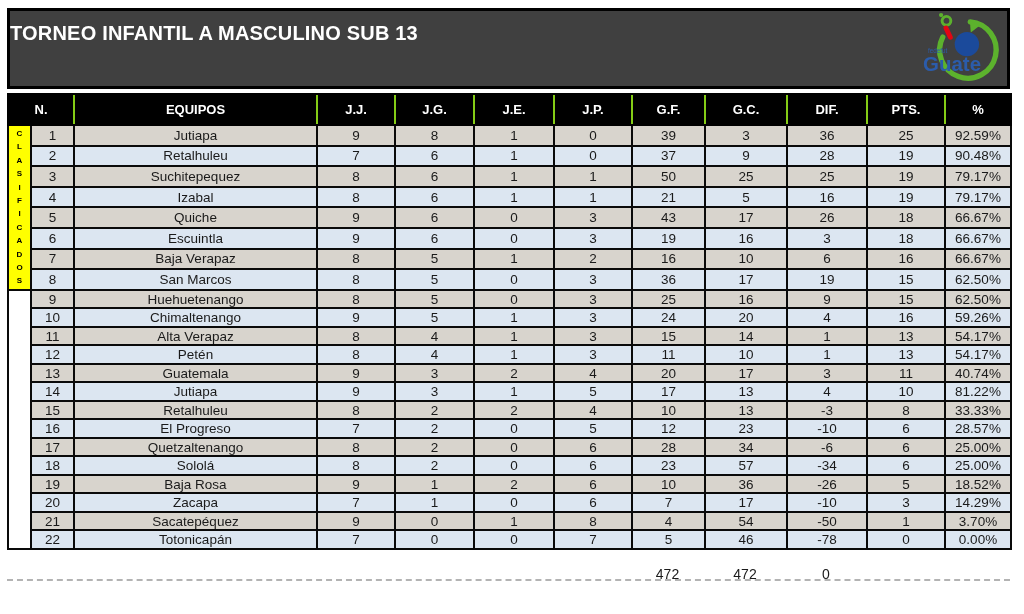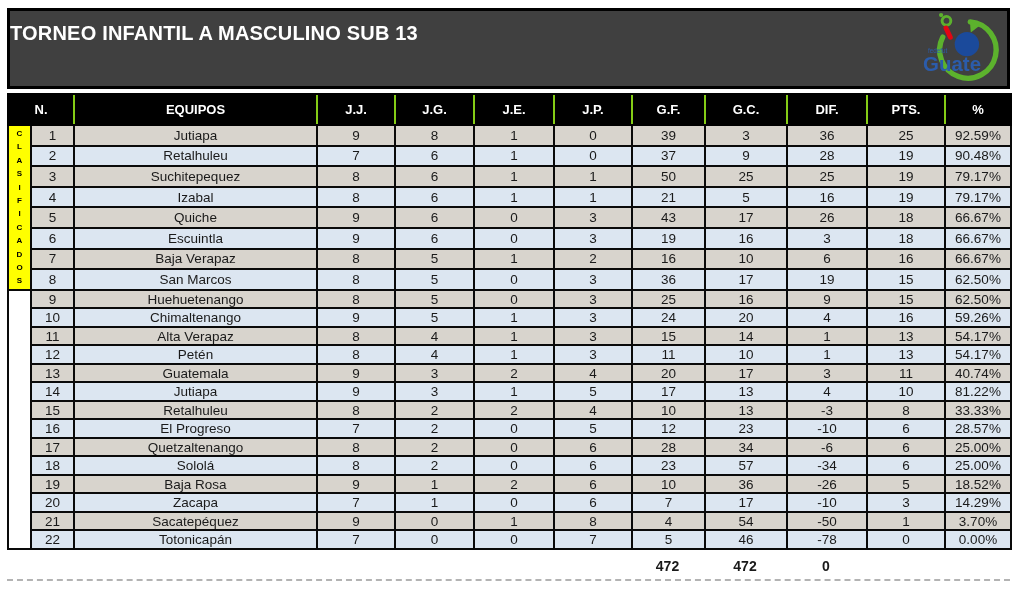--- a/index.html
+++ b/index.html
@@ -75,21 +75,21 @@
     font-size: 8px;
     font-weight: bold;
     color: #000;
     line-height: 13.4px;
     padding: 1px 0;
   }
   td.spacer { background: #ffffff !important; }
 
   
   .totals { position: relative; height: 26px; font-size: 14px; color: #1a1a1a; }
-  .totals span { position: absolute; top: 8px; text-align: center; font-weight: bold; }
+  .totals span { position: absolute; top: 16px; text-align: center; }
   .pos-gf  { left: 624px; width: 73px; }
   .pos-gc  { left: 697px; width: 82px; }
   .pos-dif { left: 779px; width: 80px; }
 
   .pagebreak {
     margin-top: 3px;
     border-top: 2px dashed #b3b3b3;
     height: 0;
   }
 </style>

